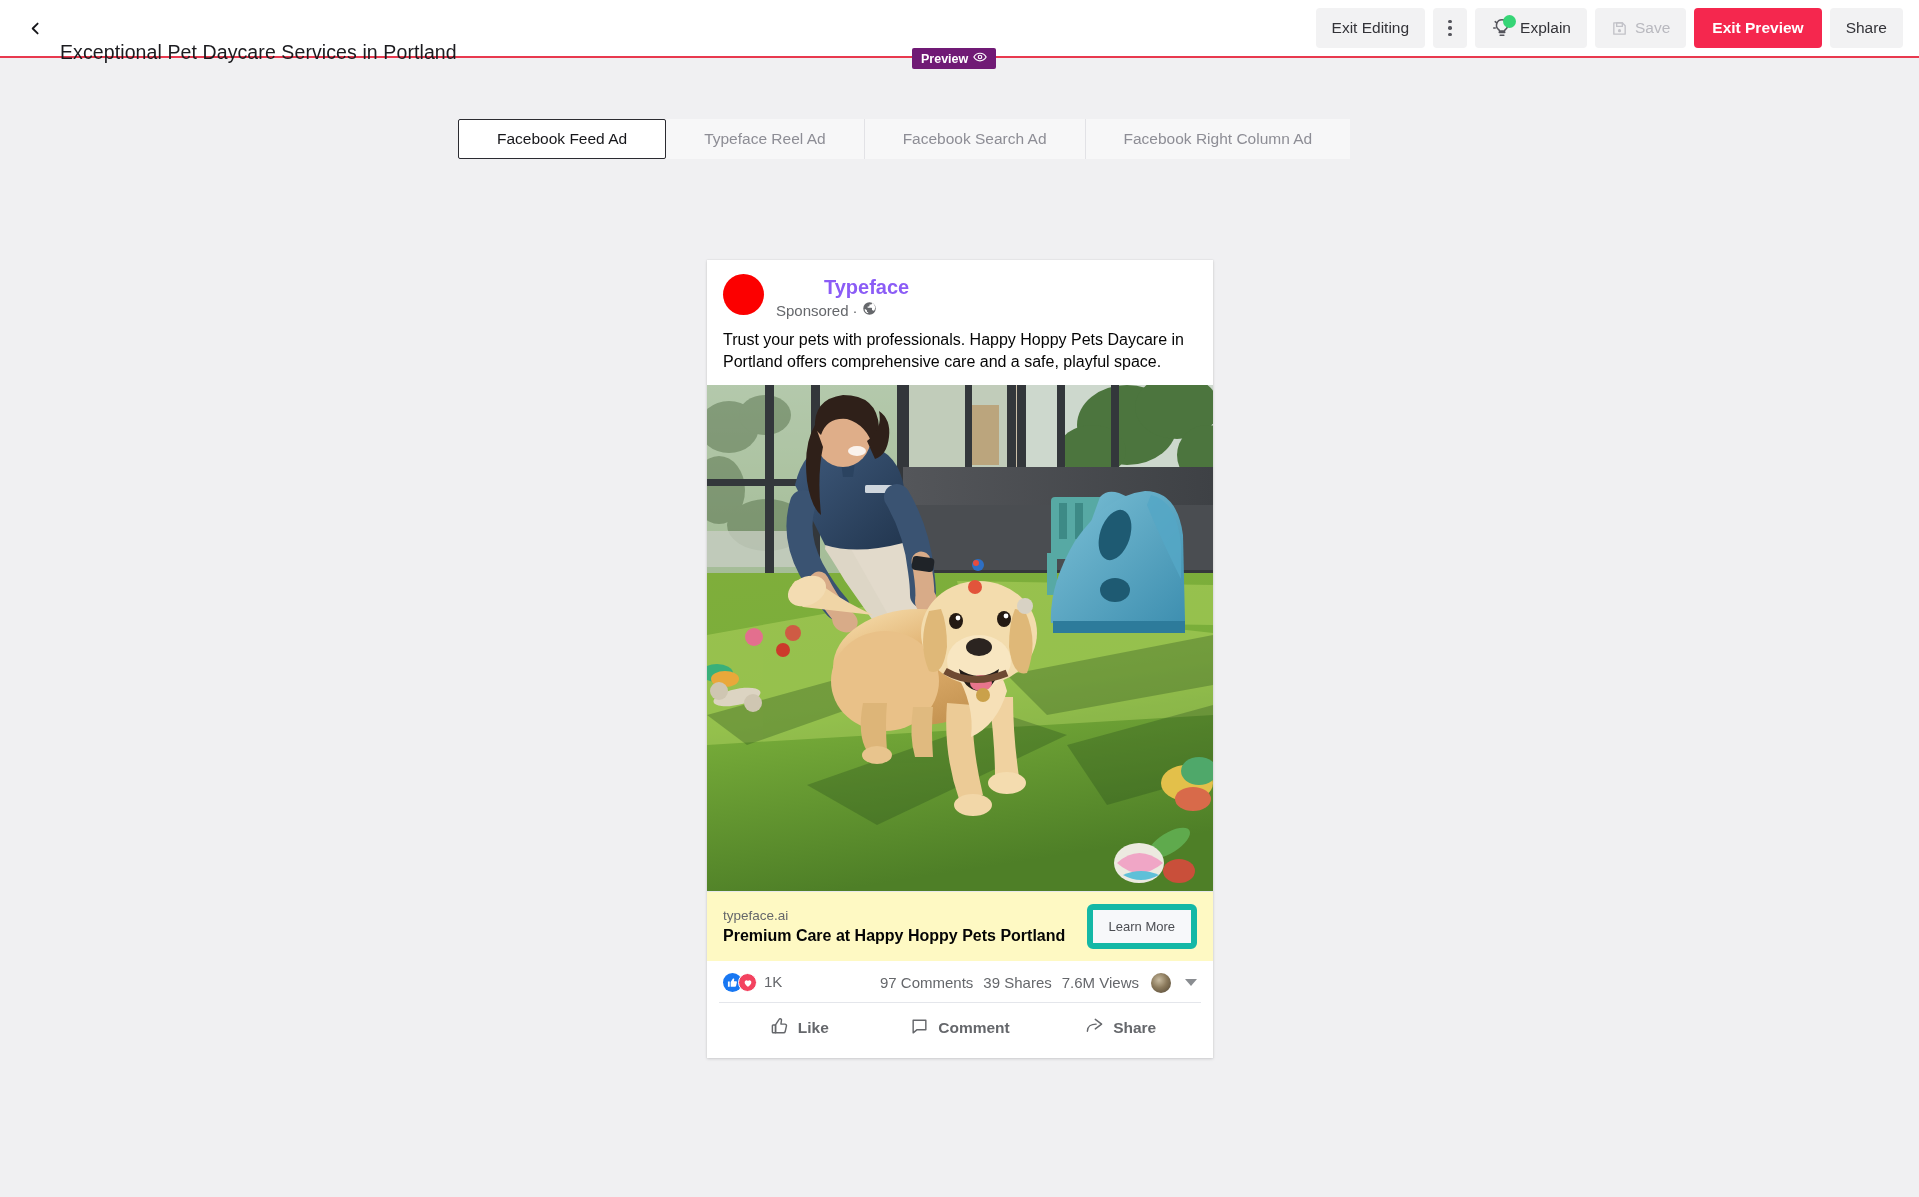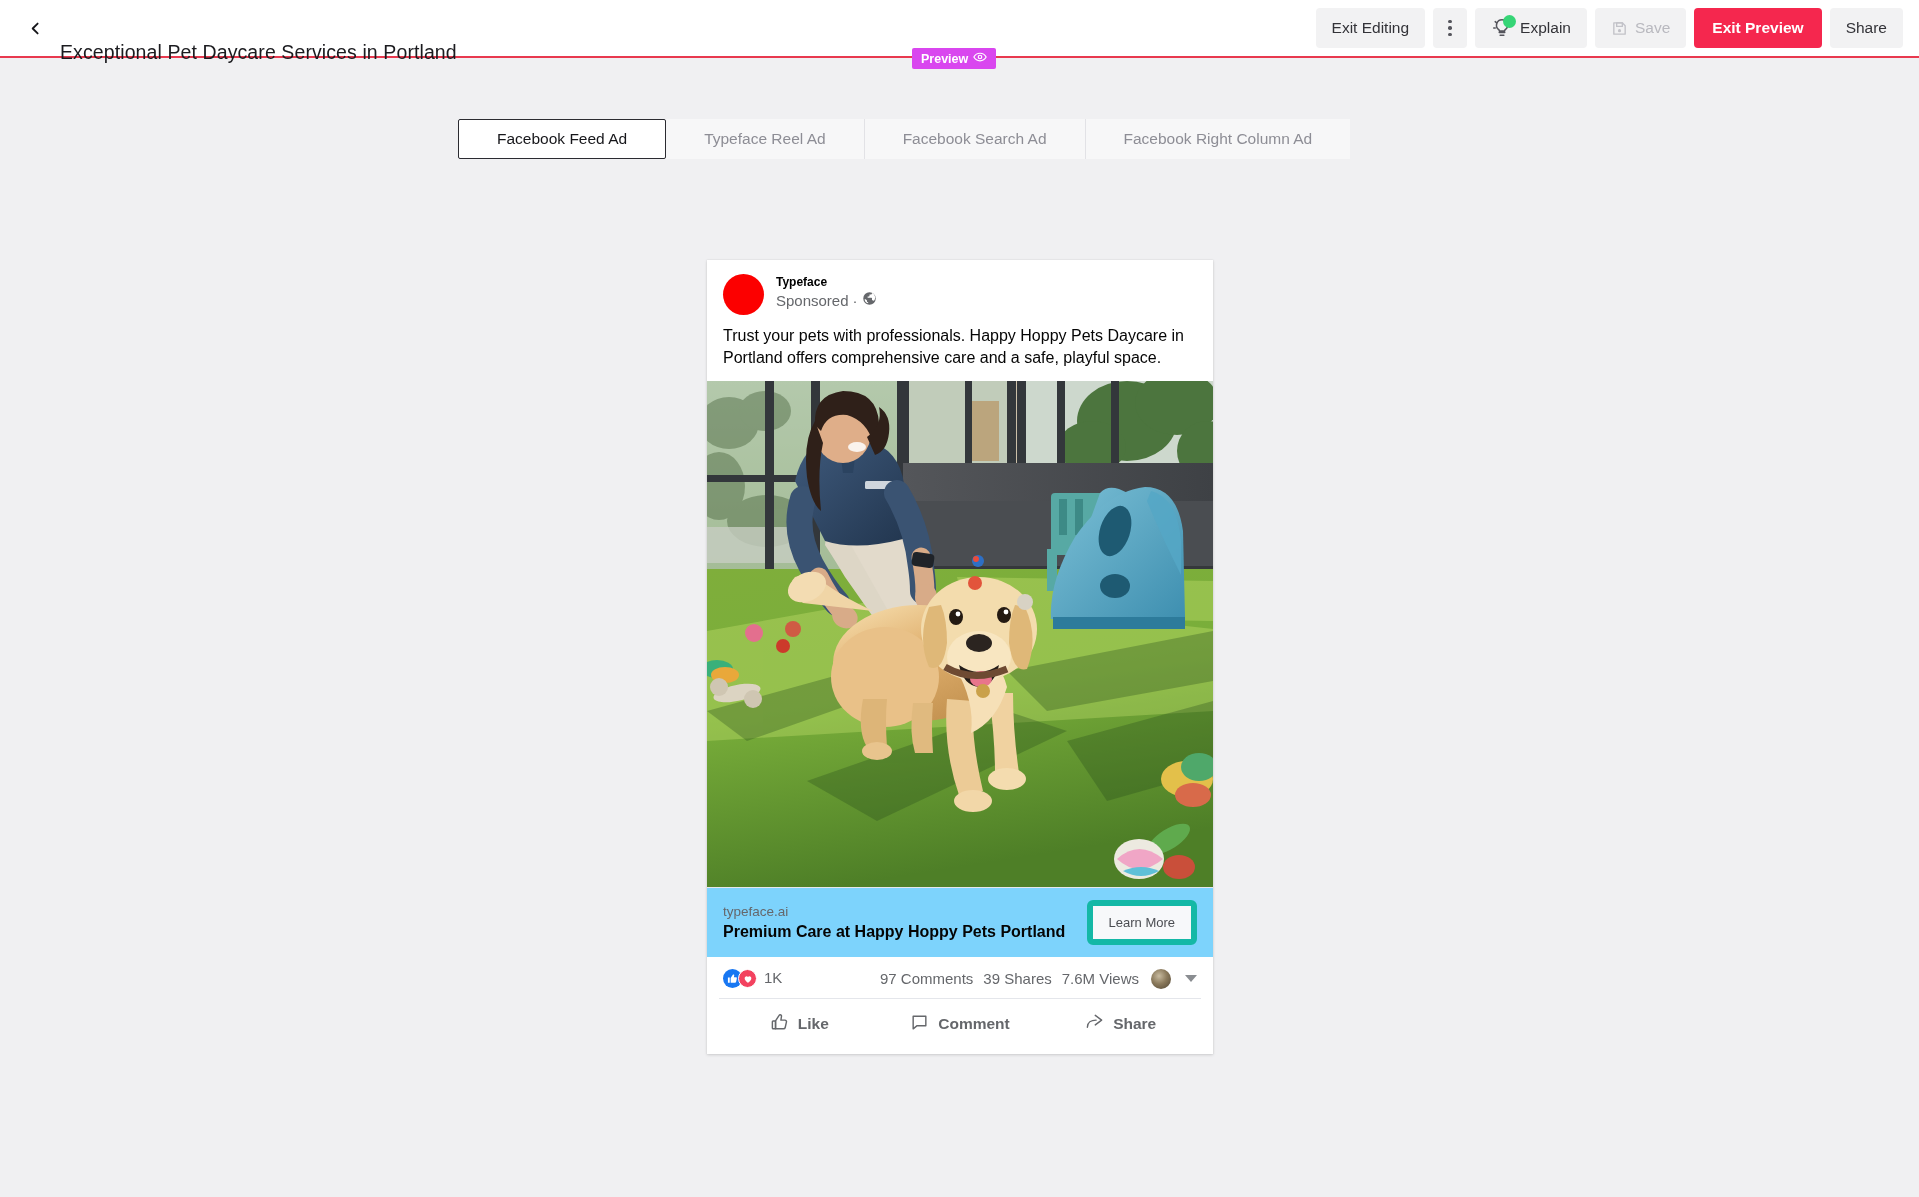--- a/index.html
+++ b/index.html
@@ -57,21 +57,21 @@
     width: 13px; height: 13px; border-radius: 50%;
     background: #36d576;
   }
   .kebab-dots { display: flex; flex-direction: column; gap: 3px; align-items: center; }
   .kebab-dots i { width: 3.5px; height: 3.5px; background: #55555c; border-radius: 50%; display: block; }
   .save-icon { margin-right: 7px; display:flex; }
 
   
   .preview-badge {
     position: absolute; top: 48px; left: 912px;
-    height: 21px; background: #d946ef; color: #fff;
+    height: 21px; background: #701a75; color: #fff;
     font-size: 12.5px; font-weight: bold;
     display: flex; align-items: center; gap: 5px;
     padding: 0 9px; border-radius: 2px; z-index: 25;
     white-space: nowrap;
   }
 
   
   .tabbar {
     position: absolute; top: 119px; left: 458px;
     display: flex; align-items: stretch;
@@ -98,38 +98,38 @@
     width: 506px;
     background: #ffffff;
     box-shadow: 0 1px 3px rgba(0,0,0,.14), 0 0 0 0.5px rgba(0,0,0,.04);
   }
   .ad-head { padding: 14px 16px 0 16px; display: flex; align-items: flex-start; }
   .avatar-logo {
     width: 41px; height: 41px; border-radius: 50%;
     background: #fc0000; flex: 0 0 auto;
   }
   .ad-head-txt { margin-left: 12px; padding-top: 1px; }
-  .brand-name { font-size: 12px; font-weight: bold; color: #000000; line-height: 1.25; }
+  .brand-name { font-size: 20px; font-weight: bold; color: #8b5cf6; line-height: 1.25; margin-left: 48px; }
   .sponsored-row {
     display: flex; align-items: center; gap: 4px;
     font-size: 15px; color: #65676b; margin-top: 1px;
   }
   .ad-body {
     padding: 10px 16px 12px 16px;
     font-size: 16px; line-height: 1.36; color: #050505;
   }
   .ad-photo {
     width: 506px; height: 506px;
     position: relative; overflow: hidden; background: #6f9a3c;
     display: block;
   }
   .ad-photo svg { display: block; width: 506px; height: 506px; }
   .ad-link-sec {
     display: flex; align-items: center;
-    background: #7dd3fc; border-top: 1px solid #e6e7ea;
+    background: #fef9c3; border-top: 1px solid #e6e7ea;
     padding: 12px 16px;
   }
   .link-texts { flex: 1 1 auto; padding-right: 12px; }
   .link-domain { font-size: 13.5px; color: #65676b; line-height: 1.3; }
   .link-title {
     font-size: 16px; font-weight: bold; color: #050505;
     line-height: 1.2; margin-top: 2px;
   }
   .learn-btn {
     flex: 0 0 auto;

